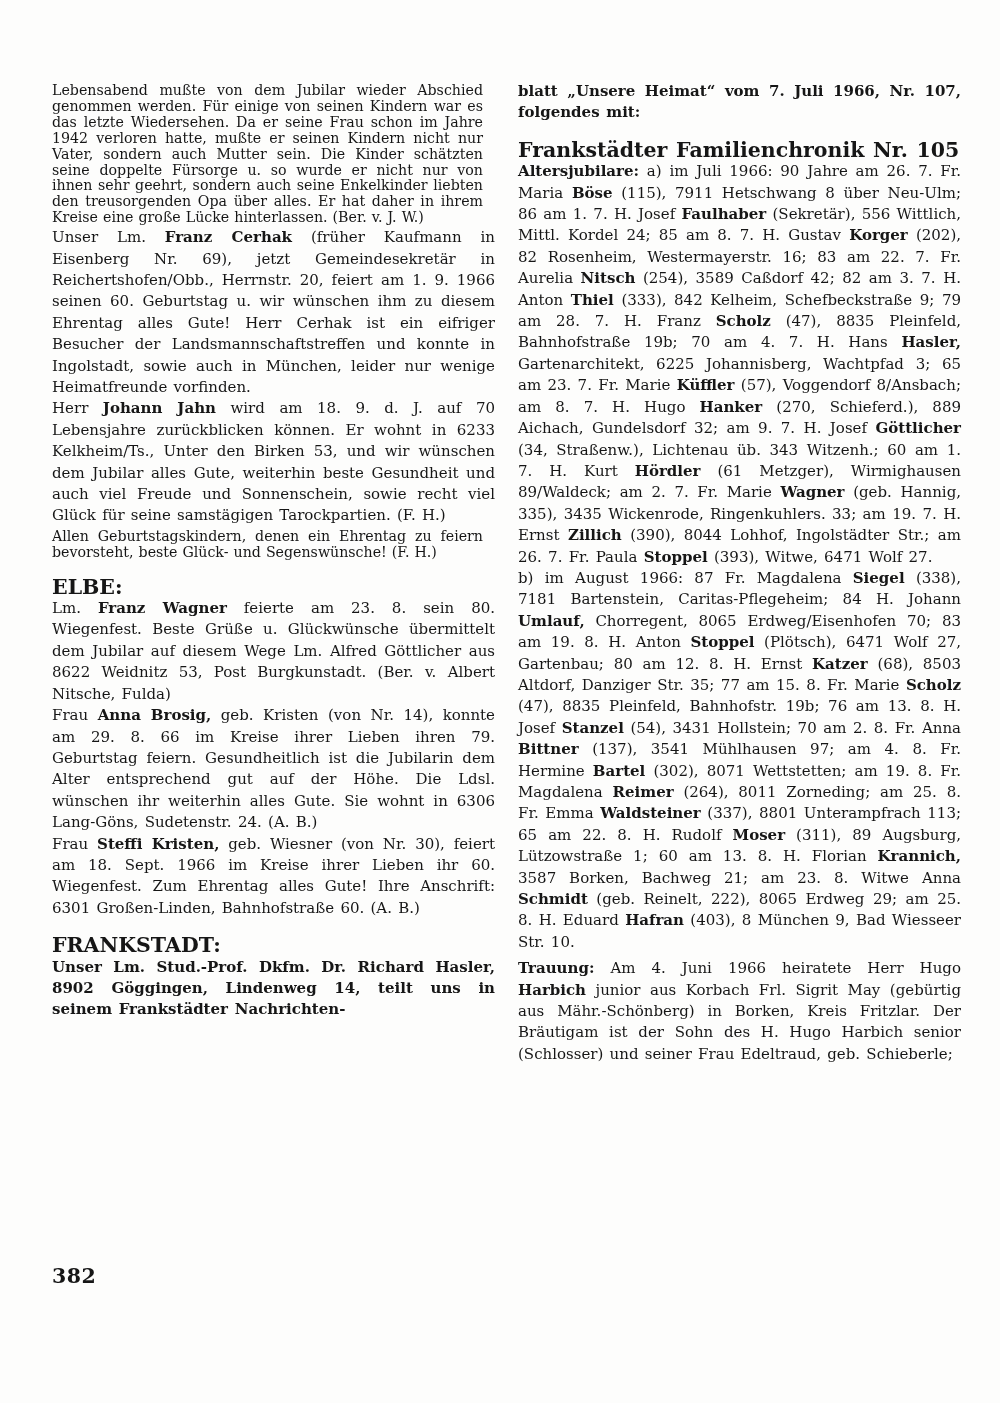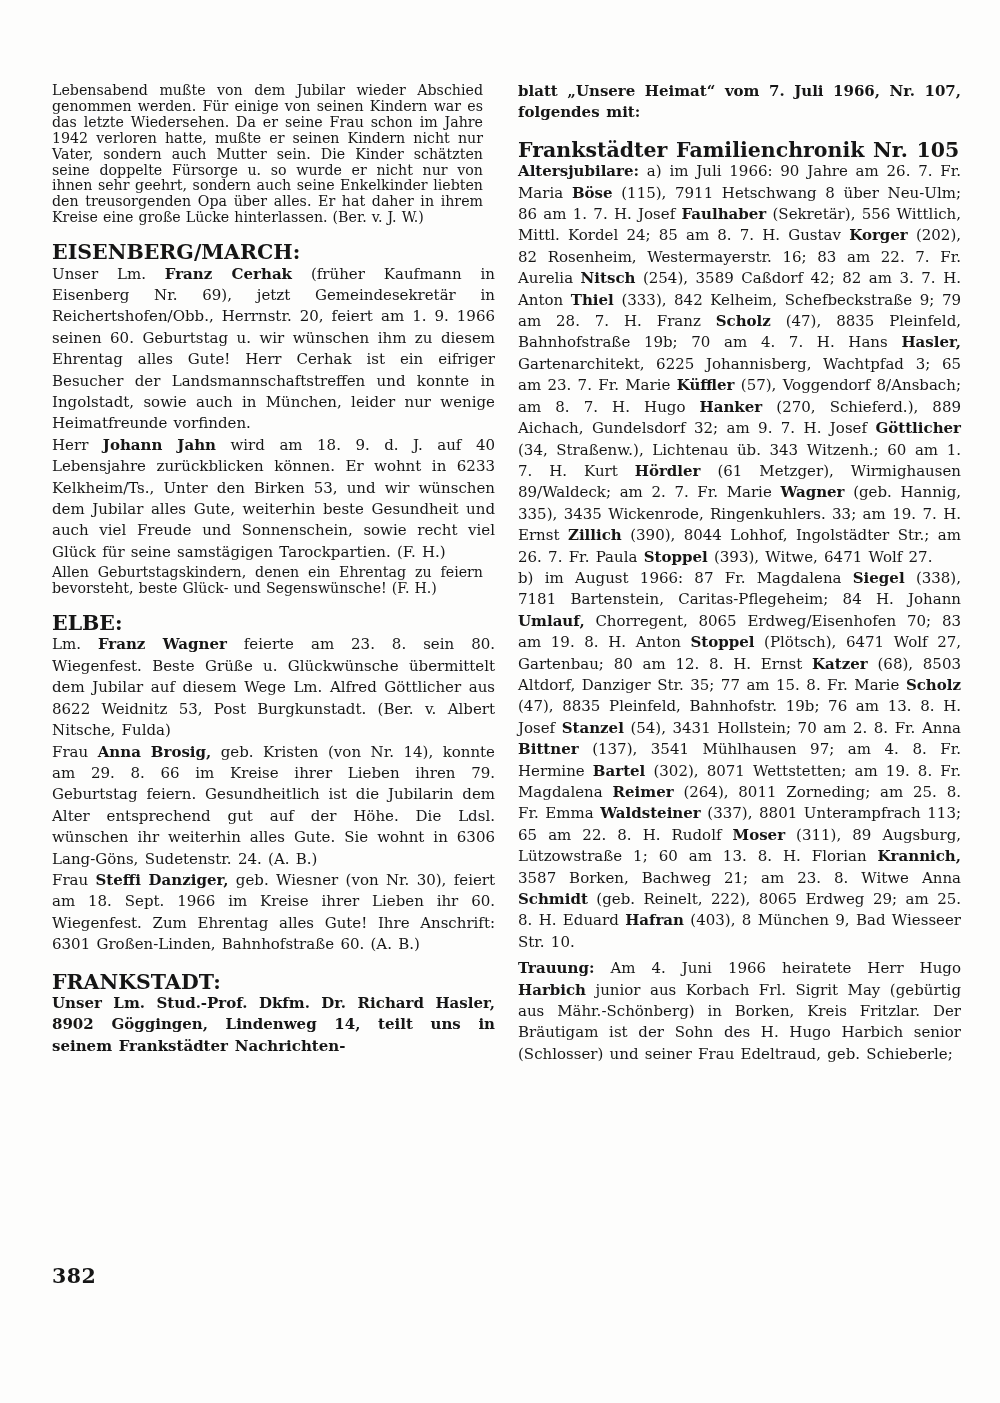--- a/index.html
+++ b/index.html
@@ -56,28 +56,27 @@
     letter-spacing: 0.5px;
   }
 </style>
 </head>
 <body>
 
 <div class="page">
 
   <div class="col col-left">
     <p class="block small"><span>Lebensabend mußte von dem Jubilar wieder Abschied genommen werden. Für einige von seinen Kindern war es das letzte Wiedersehen. Da er seine Frau schon im Jahre 1942 verloren hatte, mußte er seinen Kindern nicht nur Vater, sondern auch Mutter sein. Die Kinder schätzten seine doppelte Fürsorge u. so wurde er nicht nur von ihnen sehr geehrt, sondern auch seine Enkelkinder liebten den treusorgenden Opa über alles. Er hat daher in ihrem Kreise eine große Lücke hinterlassen. (Ber. v. J. W.)</span></p>
-    <p class="block heading"><span class="b">EISENBERG/MARCH:</span></p>
     <p class="block"><span>Unser Lm. </span><span class="b">Franz Cerhak</span><span> (früher Kaufmann in Eisenberg Nr. 69), jetzt Gemeindesekretär in Reichertshofen/Obb., Herrnstr. 20, feiert am 1. 9. 1966 seinen 60. Geburtstag u. wir wünschen ihm zu diesem Ehrentag alles Gute! Herr Cerhak ist ein eifriger Besucher der Landsmannschaftstreffen und konnte in Ingolstadt, sowie auch in München, leider nur wenige Heimatfreunde vorfinden.</span></p>
-    <p class="block"><span>Herr </span><span class="b">Johann Jahn</span><span> wird am 18. 9. d. J. auf 40 Lebensjahre zurückblicken können. Er wohnt in 6233 Kelkheim/Ts., Unter den Birken 53, und wir wünschen dem Jubilar alles Gute, weiterhin beste Gesundheit und auch viel Freude und Sonnenschein, sowie recht viel Glück für seine samstägigen Tarockpartien. (F. H.)</span></p>
+    <p class="block"><span>Herr </span><span class="b">Johann Jahn</span><span> wird am 18. 9. d. J. auf 70 Lebensjahre zurückblicken können. Er wohnt in 6233 Kelkheim/Ts., Unter den Birken 53, und wir wünschen dem Jubilar alles Gute, weiterhin beste Gesundheit und auch viel Freude und Sonnenschein, sowie recht viel Glück für seine samstägigen Tarockpartien. (F. H.)</span></p>
     <p class="block small"><span>Allen Geburtstagskindern, denen ein Ehrentag zu feiern bevorsteht, beste Glück- und Segenswünsche! (F. H.)</span></p>
     <p class="block heading"><span class="b">ELBE:</span></p>
     <p class="block"><span>Lm. </span><span class="b">Franz Wagner</span><span> feierte am 23. 8. sein 80. Wiegenfest. Beste Grüße u. Glückwünsche übermittelt dem Jubilar auf diesem Wege Lm. Alfred Göttlicher aus 8622 Weidnitz 53, Post Burgkunstadt. (Ber. v. Albert Nitsche, Fulda)</span></p>
     <p class="block"><span>Frau </span><span class="b">Anna Brosig,</span><span> geb. Kristen (von Nr. 14), konnte am 29. 8. 66 im Kreise ihrer Lieben ihren 79. Geburtstag feiern. Gesundheitlich ist die Jubilarin dem Alter entsprechend gut auf der Höhe. Die Ldsl. wünschen ihr weiterhin alles Gute. Sie wohnt in 6306 Lang-Göns, Sudetenstr. 24. (A. B.)</span></p>
-    <p class="block"><span>Frau </span><span class="b">Steffi Danziger,</span><span> geb. Wiesner (von Nr. 30), feiert am 18. Sept. 1966 im Kreise ihrer Lieben ihr 60. Wiegenfest. Zum Ehrentag alles Gute! Ihre Anschrift: 6301 Großen-Linden, Bahnhofstraße 60. (A. B.)</span></p>
+    <p class="block"><span>Frau </span><span class="b">Steffi Kristen,</span><span> geb. Wiesner (von Nr. 30), feiert am 18. Sept. 1966 im Kreise ihrer Lieben ihr 60. Wiegenfest. Zum Ehrentag alles Gute! Ihre Anschrift: 6301 Großen-Linden, Bahnhofstraße 60. (A. B.)</span></p>
     <p class="block heading"><span class="b">FRANKSTADT:</span></p>
     <p class="block body-bold"><span class="b">Unser Lm. Stud.-Prof. Dkfm. Dr. Richard Hasler, 8902 Göggingen, Lindenweg 14, teilt uns in seinem Frankstädter Nachrichten-</span></p>
   </div>
 
   <div class="col col-right">
     <p class="block body-bold"><span class="b">blatt „Unsere Heimat“ vom 7. Juli 1966, Nr. 107, folgendes mit:</span></p>
     <p class="block heading"><span class="b">Frankstädter Familienchronik Nr. 105</span></p>
     <p class="block"><span class="b">Altersjubilare:</span><span> a) im Juli 1966: 90 Jahre am 26. 7. Fr. Maria </span><span class="b">Böse</span><span> (115), 7911 Hetschwang 8 über Neu-Ulm; 86 am 1. 7. H. Josef </span><span class="b">Faulhaber</span><span> (Sekretär), 556 Wittlich, Mittl. Kordel 24; 85 am 8. 7. H. Gustav </span><span class="b">Korger</span><span> (202), 82 Rosenheim, Westermayerstr. 16; 83 am 22. 7. Fr. Aurelia </span><span class="b">Nitsch</span><span> (254), 3589 Caßdorf 42; 82 am 3. 7. H. Anton </span><span class="b">Thiel</span><span> (333), 842 Kelheim, Schefbeckstraße 9; 79 am 28. 7. H. Franz </span><span class="b">Scholz</span><span> (47), 8835 Pleinfeld, Bahnhofstraße 19b; 70 am 4. 7. H. Hans </span><span class="b">Hasler,</span><span> Gartenarchitekt, 6225 Johannisberg, Wachtpfad 3; 65 am 23. 7. Fr. Marie </span><span class="b">Küffler</span><span> (57), Voggendorf 8/Ansbach; am 8. 7. H. Hugo </span><span class="b">Hanker</span><span> (270, Schieferd.), 889 Aichach, Gundelsdorf 32; am 9. 7. H. Josef </span><span class="b">Göttlicher</span><span> (34, Straßenw.), Lichtenau üb. 343 Witzenh.; 60 am 1. 7. H. Kurt </span><span class="b">Hördler</span><span> (61 Metzger), Wirmighausen 89/Waldeck; am 2. 7. Fr. Marie </span><span class="b">Wagner</span><span> (geb. Hannig, 335), 3435 Wickenrode, Ringenkuhlers. 33; am 19. 7. H. Ernst </span><span class="b">Zillich</span><span> (390), 8044 Lohhof, Ingolstädter Str.; am 26. 7. Fr. Paula </span><span class="b">Stoppel</span><span> (393), Witwe, 6471 Wolf 27.</span></p>
     <p class="block"><span>b) im August 1966: 87 Fr. Magdalena </span><span class="b">Siegel</span><span> (338), 7181 Bartenstein, Caritas-Pflegeheim; 84 H. Johann </span><span class="b">Umlauf,</span><span> Chorregent, 8065 Erdweg/Eisenhofen 70; 83 am 19. 8. H. Anton </span><span class="b">Stoppel</span><span> (Plötsch), 6471 Wolf 27, Gartenbau; 80 am 12. 8. H. Ernst </span><span class="b">Katzer</span><span> (68), 8503 Altdorf, Danziger Str. 35; 77 am 15. 8. Fr. Marie </span><span class="b">Scholz</span><span> (47), 8835 Pleinfeld, Bahnhofstr. 19b; 76 am 13. 8. H. Josef </span><span class="b">Stanzel</span><span> (54), 3431 Hollstein; 70 am 2. 8. Fr. Anna </span><span class="b">Bittner</span><span> (137), 3541 Mühlhausen 97; am 4. 8. Fr. Hermine </span><span class="b">Bartel</span><span> (302), 8071 Wettstetten; am 19. 8. Fr. Magdalena </span><span class="b">Reimer</span><span> (264), 8011 Zorneding; am 25. 8. Fr. Emma </span><span class="b">Waldsteiner</span><span> (337), 8801 Unterampfrach 113; 65 am 22. 8. H. Rudolf </span><span class="b">Moser</span><span> (311), 89 Augsburg, Lützowstraße 1; 60 am 13. 8. H. Florian </span><span class="b">Krannich,</span><span> 3587 Borken, Bachweg 21; am 23. 8. Witwe Anna </span><span class="b">Schmidt</span><span> (geb. Reinelt, 222), 8065 Erdweg 29; am 25. 8. H. Eduard </span><span class="b">Hafran</span><span> (403), 8 München 9, Bad Wiesseer Str. 10.</span></p>
     <p class="block gap-top"><span class="b">Trauung:</span><span> Am 4. Juni 1966 heiratete Herr Hugo </span><span class="b">Harbich</span><span> junior aus Korbach Frl. Sigrit May (gebürtig aus Mähr.-Schönberg) in Borken, Kreis Fritzlar. Der Bräutigam ist der Sohn des H. Hugo Harbich senior (Schlosser) und seiner Frau Edeltraud, geb. Schieberle;</span></p>

